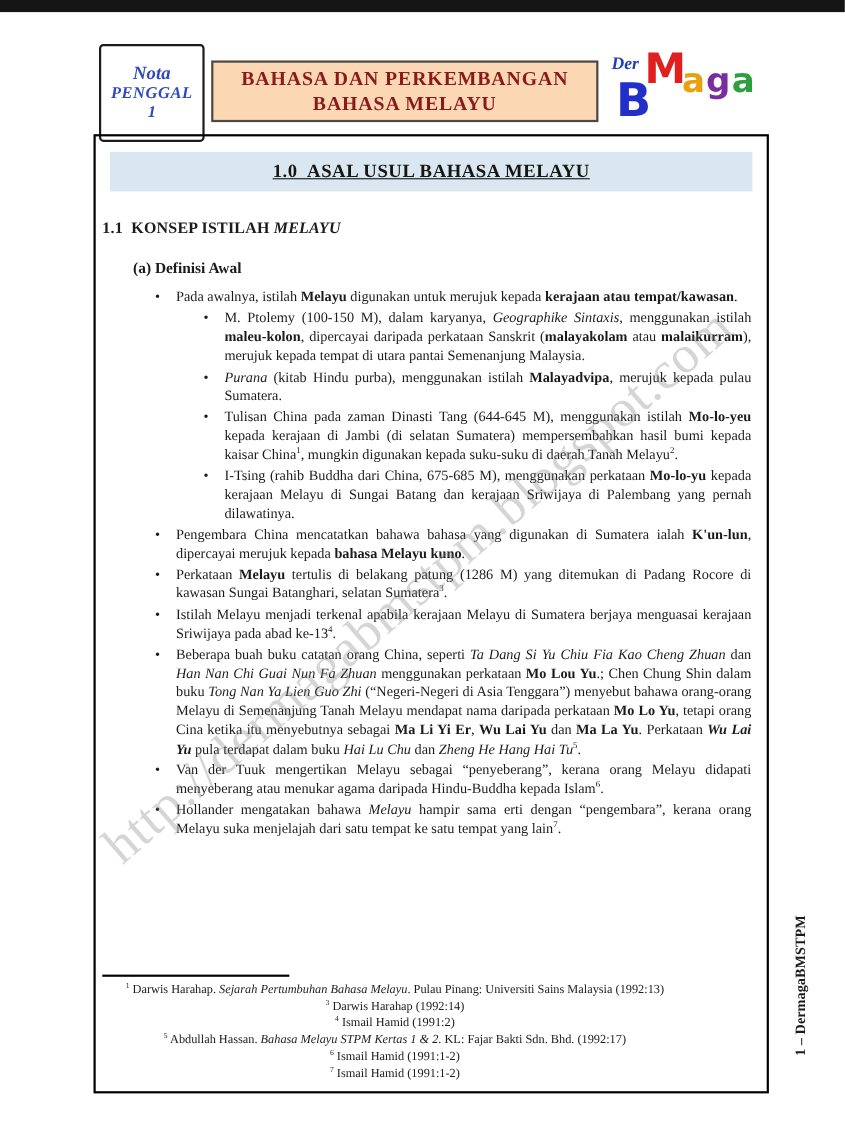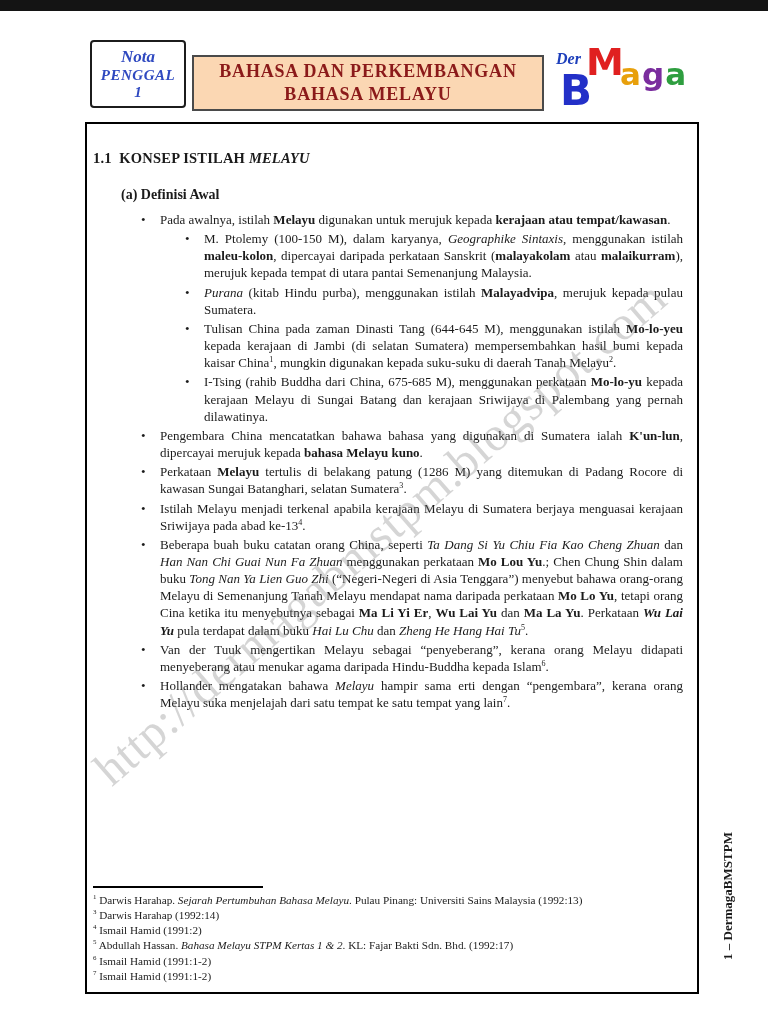--- a/index.html
+++ b/index.html
@@ -8,21 +8,21 @@
     background:#ffffff;color:#1b1b1b;
     font-family:"Liberation Serif", serif;
   }
   .b{font-weight:bold;margin-top:32px;}
   .i{font-style:italic;}
   sup{font-size:0.62em;vertical-align:super;line-height:0;}
 
   .topbar{position:absolute;top:0;left:0;width:768px;height:11px;background:#141414;}
 
   .note-box{
-    position:absolute;left:90px;top:40px;width:96px;height:68px;
+    position:absolute;left:90px;top:40px;width:96px;height:89px;
     border:2px solid #1c1c1c;border-radius:4px;box-sizing:border-box;
     display:flex;flex-direction:column;align-items:center;justify-content:center;
     color:var(--note-blue,#2f49c0);font-weight:bold;font-style:italic;text-align:center;
     line-height:1.15;
   }
   .note-l1{font-size:17px;}
   .note-l2{font-size:15px;letter-spacing:0.5px;}
   .note-l3{font-size:15px;}
 
   .title-box{
@@ -54,21 +54,21 @@
 
   .bullets{margin-top:8px;}
   .bullet{display:flex;font-size:13px;line-height:1.32;}
   .bullet.level1{margin:0 14px 2px 54px;}
   .bullet.level2{margin:0 14px 2px 98px;}
   .marker{width:19px;flex:0 0 19px;}
   .btext{flex:1;text-align:justify;}
 
   .footnotes{position:absolute;left:6px;bottom:8px;width:532px;font-size:11.2px;line-height:1.27;}
   .fn-rule{width:170px;border-top:2px solid #000;margin-bottom:5px;}
-  .footnote{padding-left:12px;text-indent:-12px;margin-bottom:1px;}
+  .footnote{padding-left:12px;text-indent:-12px;margin-bottom:1px;text-align:center;}
 
   .watermark{
     position:absolute;left:-75px;top:505px;width:910px;text-align:center;
     font-size:48px;color:rgba(125,125,125,0.32);letter-spacing:1px;
     transform:rotate(-41deg);pointer-events:none;z-index:3;white-space:nowrap;
   }
   .side-label{
     position:absolute;left:648px;top:888px;width:160px;text-align:center;
     transform:rotate(-90deg);font-weight:bold;font-size:13px;white-space:nowrap;z-index:2;
   }
@@ -93,20 +93,23 @@
 
   <div class="logo">
     <span class="logo-der">Der</span>
     <span class="logo-m">M</span>
     <span class="logo-letters" id="logo-letters"><span style="color: rgb(232, 160, 12);">a</span><span style="color: rgb(122, 45, 158);">g</span><span style="color: rgb(46, 158, 63);">a</span></span>
     <span class="logo-b">B</span>
   </div>
 
   <div class="frame">
 
+    <div class="section-strip">
+      <span class="section-text">1.0&nbsp; ASAL USUL BAHASA MELAYU</span>
+    </div>
 
     <div class="subsection"><span class="b">1.1&nbsp; KONSEP ISTILAH </span><span class="b i">MELAYU</span></div>
 
     <div class="definisi">(a) Definisi Awal</div>
 
     <div class="bullets" id="bullet-list">
         <div class="bullet level1">
           <span class="marker">•</span>
           <div class="btext"><span>Pada awalnya, istilah </span><span class="b">Melayu</span><span> digunakan untuk merujuk kepada </span><span class="b">kerajaan atau tempat/kawasan</span><span>.</span></div>
         </div>

